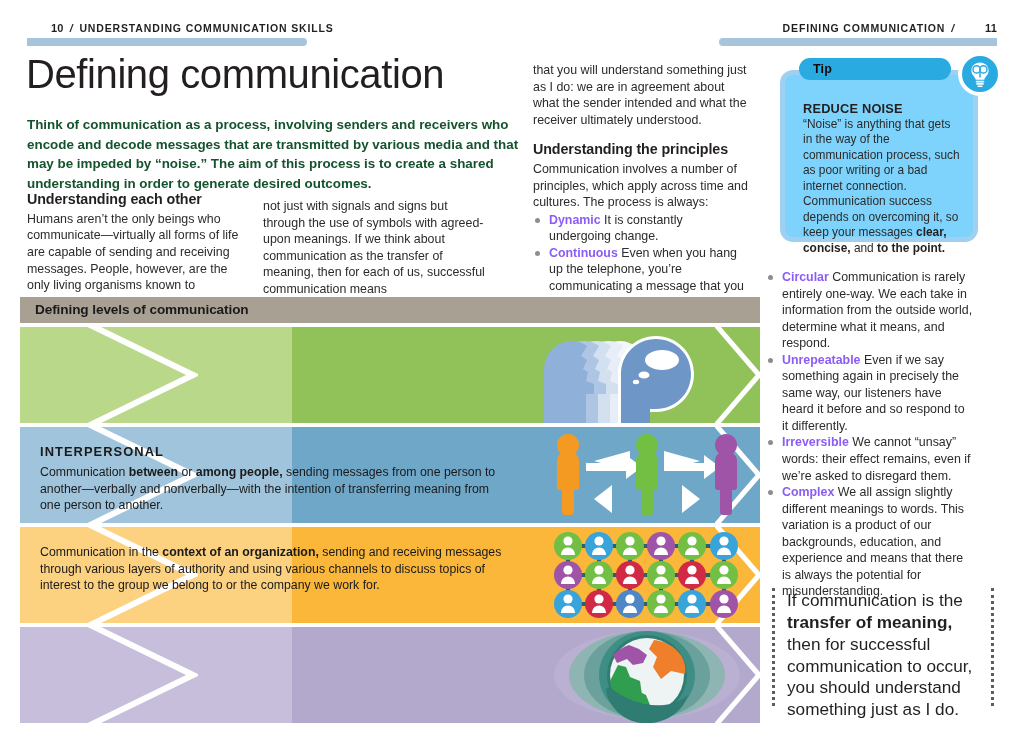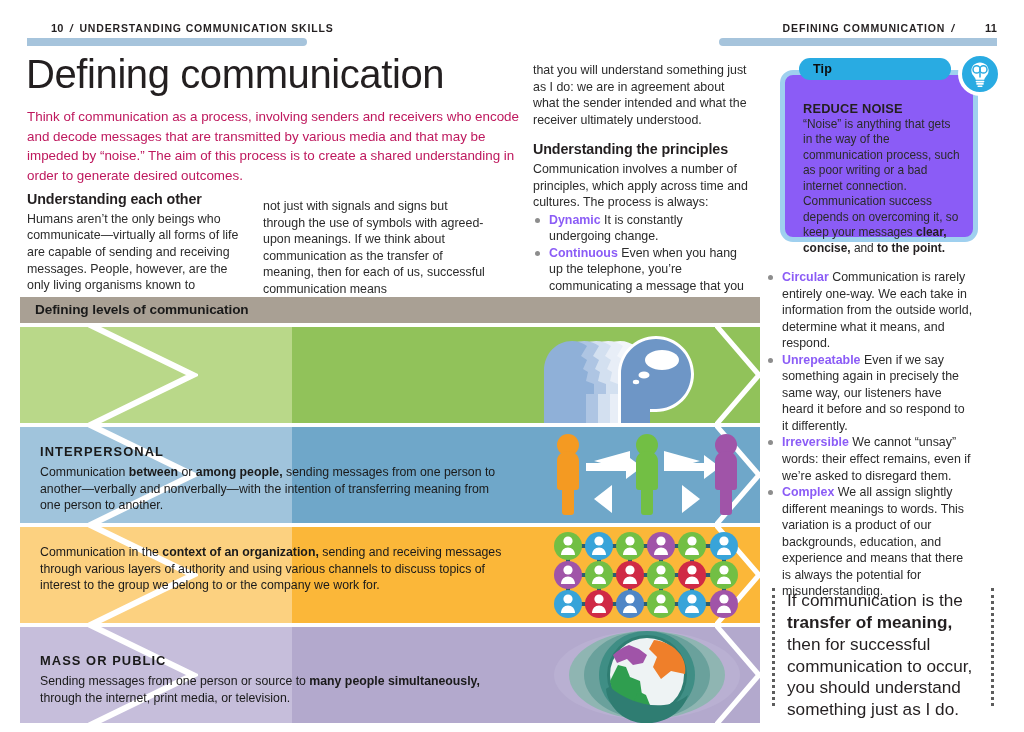--- a/index.html
+++ b/index.html
@@ -21,22 +21,22 @@
   .runhead-right { right:27px; }
 
   .rule { position:absolute; height:8px; background:#a6c4dc; }
   .rule-left  { left:27px;  top:38px; width:280px; border-radius:0 4px 4px 0; }
   .rule-right { right:27px; top:38px; width:278px; border-radius:4px 0 0 4px; }
 
   
   .title { position:absolute; left:26px; top:52px; font-size:40px; font-weight:300;
            letter-spacing:-.4px; color:#231f20; line-height:1.12; }
 
-  .standfirst { position:absolute; left:27px; top:107px; width:492px;
-                font-size:13.4px; font-weight:400; line-height:1.46; color:#be185d; }
+  .standfirst { position:absolute; left:27px; top:115px; width:492px;
+                font-size:13.4px; font-weight:700; line-height:1.46; color:#14532d; }
 
   
   .h2 { font-size:14.3px; font-weight:800; color:#231f20; line-height:1.25;
         margin-bottom:2px; letter-spacing:-.1px; }
   .bodytext { font-size:12.4px; line-height:1.335; color:#2b2b2b; }
 
   .col-a { position:absolute; left:27px; top:191px; width:226px; }
   .col-b { position:absolute; left:263px; top:198px; width:226px; }
   .col-c { position:absolute; left:533px; top:62px;  width:215px; }
 
@@ -44,21 +44,21 @@
 
   ul.bullets { list-style:none; margin-top:1px; }
   ul.bullets li { position:relative; padding-left:16px; font-size:12.4px;
                   line-height:1.335; color:#2b2b2b; margin-bottom:0px; }
   ul.bullets li::before { content:""; position:absolute; left:2px; top:6px;
                           width:5px; height:5px; border-radius:50%; background:#8d8d8d; }
   ul.bullets li b { font-weight:800; color:#8b5cf6; }
 
   
   .tipbox { position:absolute; left:780px; top:70px; width:198px; height:172px;
-            border:5px solid #9fd0ef; border-radius:13px; background:#8b5cf6; }
+            border:5px solid #9fd0ef; border-radius:13px; background:#7dd3fc; }
   .tipbox-inner { padding:26px 13px 10px 18px; }
   .tip-tab { position:absolute; left:14px; top:-17px; width:152px; height:22px;
              background:#29abe2; border-radius:11px; color:#0c0c0c;
              font-size:12.5px; font-weight:800; line-height:22px; padding-left:14px;
              letter-spacing:.2px; }
   .tip-bulb { position:absolute; right:-29px; top:-23px; width:44px; height:44px;
               border-radius:50%; background:#29abe2; border:4px solid #fff;
               display:flex; align-items:center; justify-content:center; }
   .tip-h { font-size:12.8px; font-weight:800; letter-spacing:.2px; margin-bottom:1px; }
   .tip-body { font-size:11.9px; line-height:1.3; color:#2b2b2b; }
@@ -356,24 +356,20 @@
 
     <div class="band b4">
       <div class="dark" style="background:#b3a9cd"></div>
       <div class="light" style="background:#c6bedb"></div>
       <svg class="arrow" viewBox="0 0 110 102" preserveAspectRatio="none">
         <polyline points="0,0 105,51 0,102" fill="none" stroke="#ffffff" stroke-width="6"></polyline>
       </svg>
       <svg class="tailarrow" viewBox="0 0 46 102" preserveAspectRatio="none">
         <polyline points="0,0 44,51 0,102" fill="none" stroke="#ffffff" stroke-width="5"></polyline>
       </svg>
-      <div class="txt">
-        <div class="lvl">MASS OR PUBLIC</div>
-        <div class="desc"><span>Sending messages from one person or source to </span><b>many people simultaneously,</b><span> through the internet, print media, or television.</span></div>
-      </div>
       <div class="art">
         <svg viewBox="0 0 226 96" width="226" height="96" aria-hidden="true">
           <g>
             <ellipse cx="113" cy="48" rx="93" ry="44" fill="#b9b0d2"></ellipse>
             <ellipse cx="113" cy="48" rx="78" ry="44" fill="#8fb5b2"></ellipse>
             <ellipse cx="113" cy="48" rx="63" ry="44" fill="#6aa19c"></ellipse>
             <ellipse cx="113" cy="48" rx="48" ry="44" fill="#3f8e85"></ellipse>
             <circle cx="113" cy="48" r="40" fill="#2f7d72"></circle>
             <circle cx="113" cy="48" r="37" fill="#eef3f4"></circle>
             <path d="M95 18c-6 2-12 6-16 10l4 8 10-4 6 6 10-2 4-8-8-6z" fill="#a054a8"></path>

